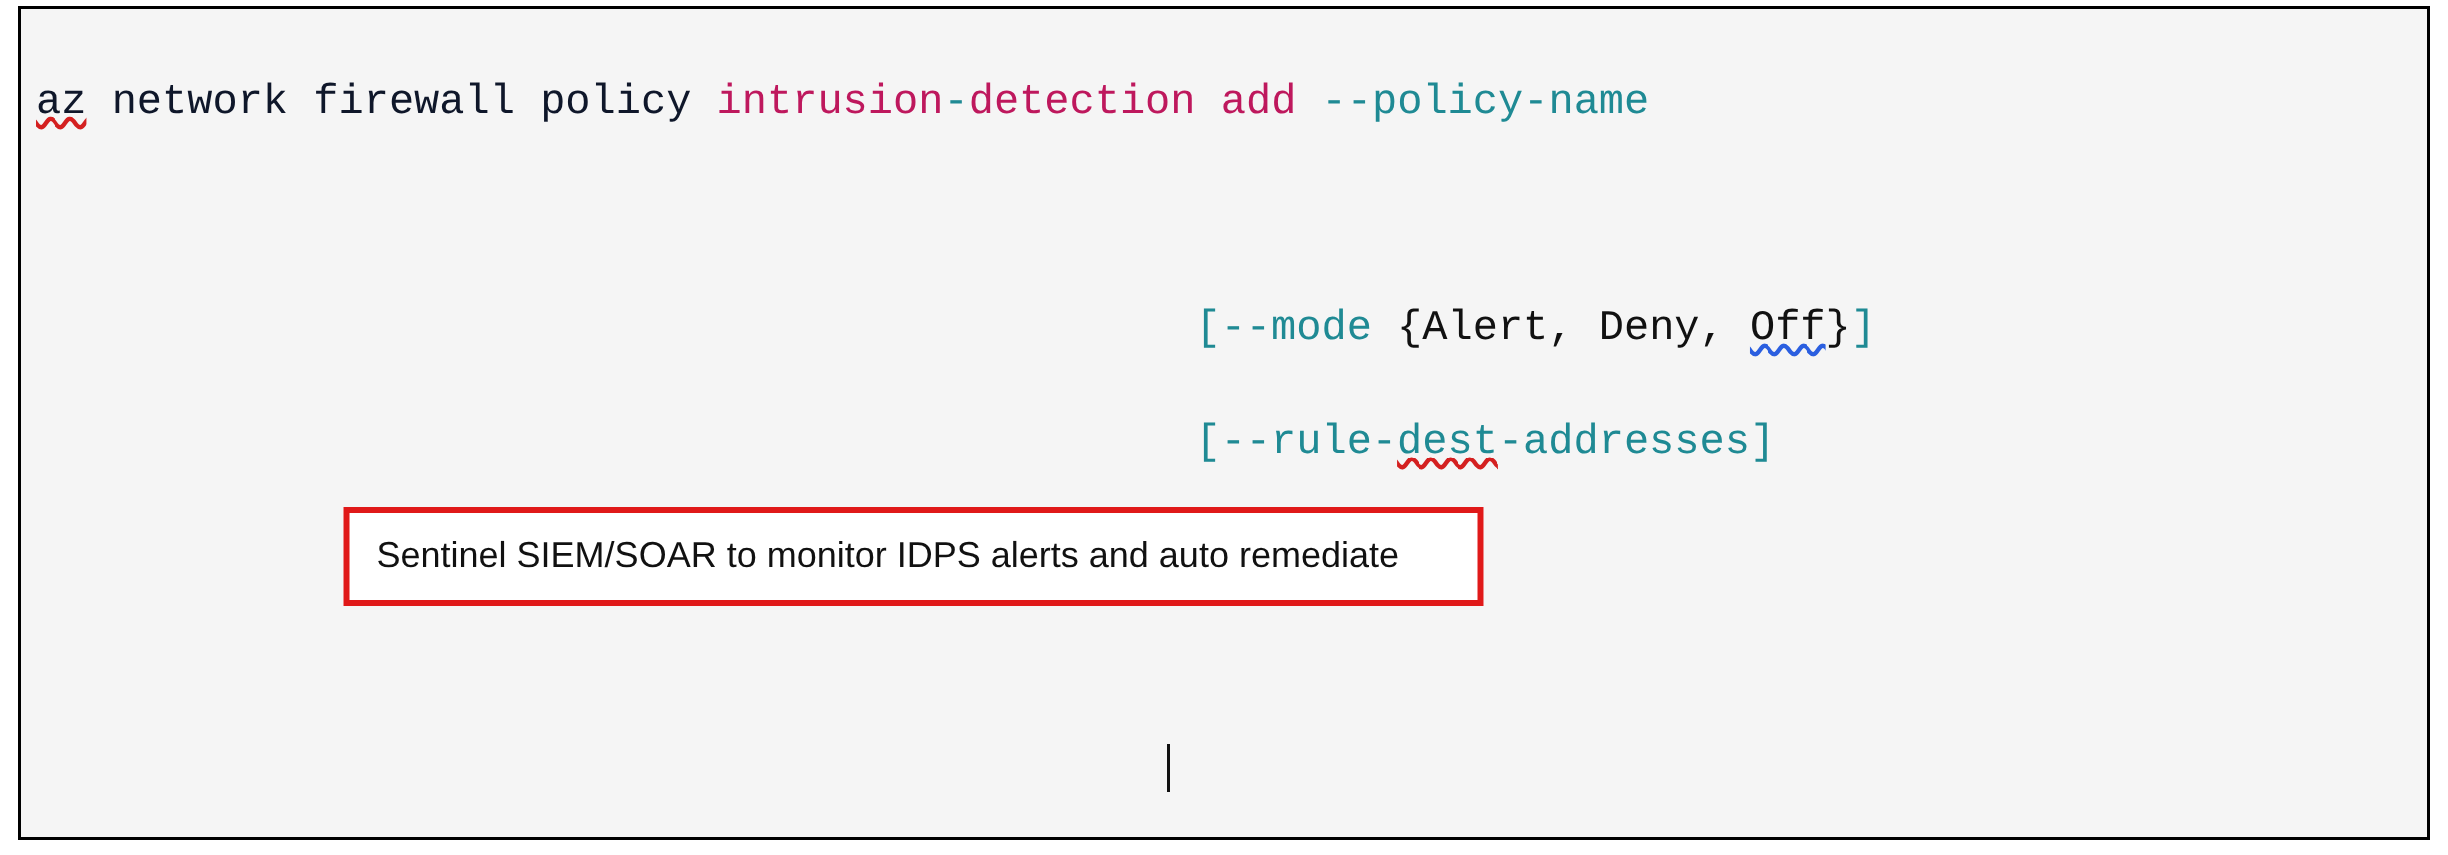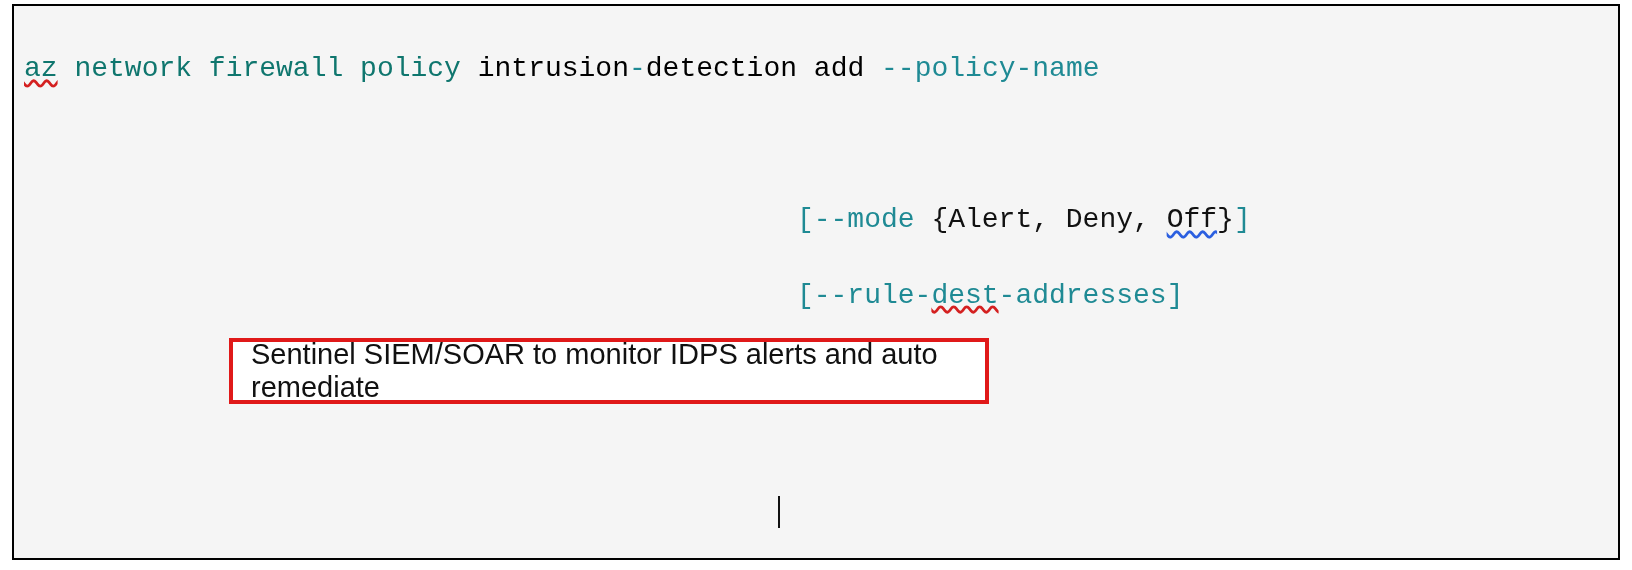--- a/index.html
+++ b/index.html
@@ -18,24 +18,24 @@
     top: 4px;
     width: 1608px;
     height: 556px;
     border: 2px solid #000;
     background: #f5f5f5;
     padding: 6px 10px;
     overflow: hidden;
     line-height: 1.35;
     white-space: pre;
   }
-  .blue { color: #0f766e; }
+  .blue { color: #0f172a; }
   .teal { color: #1f8a94; }
   .black { color: #111; }
-  .grey { color: #000000; }
+  .grey { color: #be185d; }
   .squiggle-red {
     text-decoration: underline wavy #d42020;
     text-decoration-skip-ink: none;
     text-underline-offset: 3px;
   }
   .squiggle-blue {
     text-decoration: underline wavy #2b5fe0;
     text-decoration-skip-ink: none;
     text-underline-offset: 3px;
     text-align: center;
@@ -46,21 +46,21 @@
     top: 338px;
     width: 760px;
     height: 66px;
     border: 4px solid #e01919;
     background: #fff;
     z-index: 10;
     display: flex;
     align-items: center;
     padding: 0 18px;
     font-family: -apple-system, BlinkMacSystemFont, "Segoe UI", Arial, sans-serif;
-    font-size: 29px;
+    font-size: 24px;
     color: #111;
     white-space: normal;
   }
   .line { display: block; white-space: pre; }
   .cursor {
     position: absolute;
     left: 764px;
     top: 490px;
     width: 2px;
     height: 32px;

